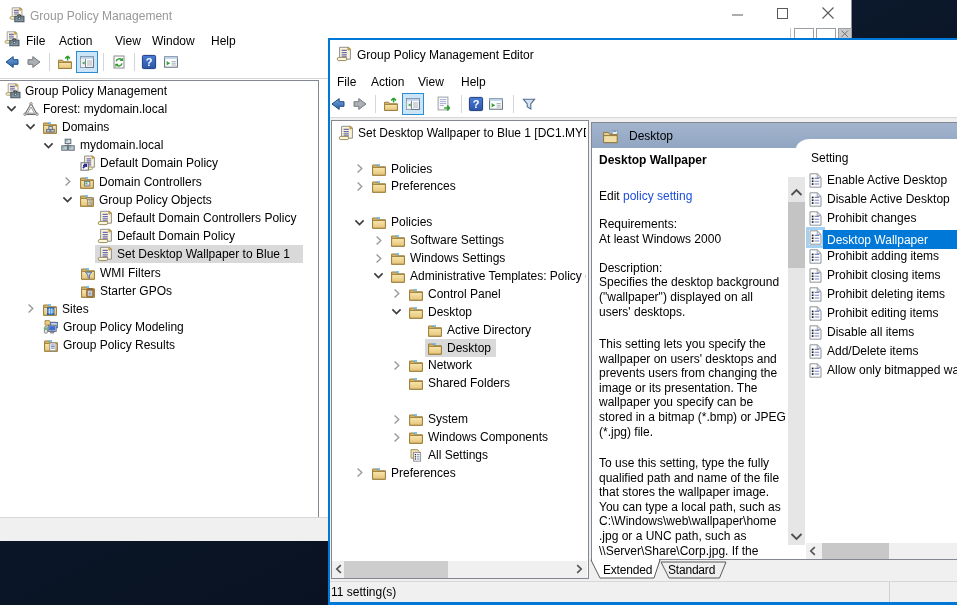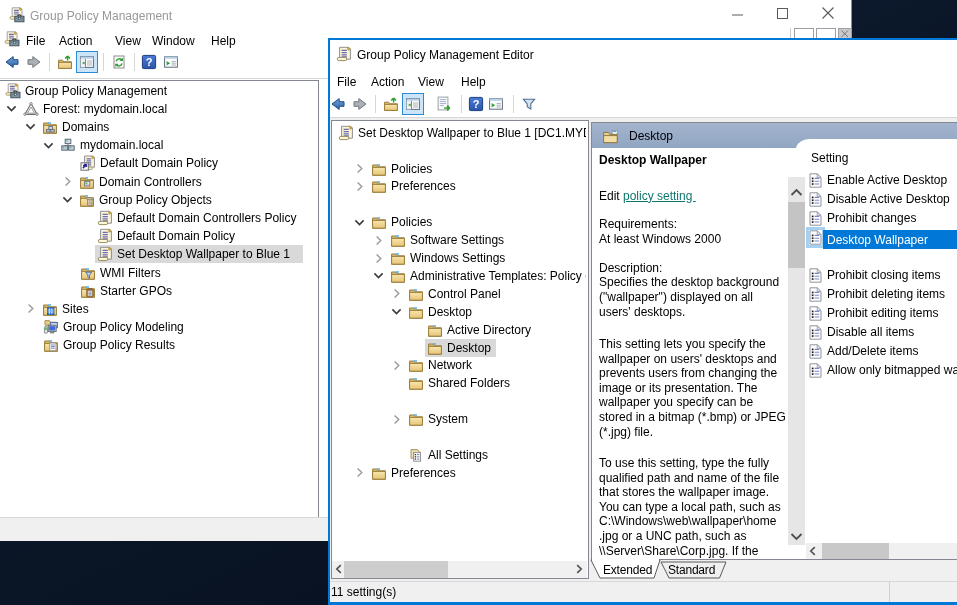--- a/index.html
+++ b/index.html
@@ -559,20 +559,29 @@
     </div>
  <div class="tr" style="left:59px;top:289.1px">
       <svg class="cv" width="11" height="11">
         <use href="#cv-c"></use>
       </svg>
       <svg class="ic" style="margin-left:6px" width="16" height="16">
         <use href="#fo"></use>
       </svg>
       <span class="lb">System</span>
     </div>
+ <div class="tr" style="left:59px;top:307px">
+      <svg class="cv" width="11" height="11">
+        <use href="#cv-c"></use>
+      </svg>
+      <svg class="ic" style="margin-left:6px" width="16" height="16">
+        <use href="#fo"></use>
+      </svg>
+      <span class="lb">Windows Components</span>
+    </div>
  <div class="tr" style="left:76px;top:324.9px">
       <svg class="ic" width="16" height="16">
         <use href="#as"></use>
       </svg>
       <span class="lb">All Settings</span>
     </div>
  <div class="tr" style="left:22px;top:342.8px">
       <svg class="cv" width="11" height="11">
         <use href="#cv-c"></use>
       </svg>
@@ -595,21 +604,21 @@
 <div class="ab" style="left:591px;top:122px;width:366px;height:438px;background:#fff;border-top:1px solid #828790;border-left:1px solid #828790;border-bottom:1px solid #828790"></div>
 <div class="ab" style="left:592px;top:123px;width:365px;height:25px;background:linear-gradient(#a3b4cd,#91a6c2)"></div>
 <svg class="ab" style="left:603px;top:130px" width="15" height="14">
     <use href="#bf"></use>
   </svg>
 <div class="ab" style="left:629px;top:129px">Desktop</div>
 
 <div class="ab" style="left:796px;top:139px;width:161px;height:420px;background:#fff;border-top-left-radius:14px 10px"></div>
 
 <div class="ab" style="left:599px;top:153px;width:190px;font-weight:bold">Desktop Wallpaper</div>
-<div class="ab desc" style="left:599px;top:188.6px">Edit <span style="color:#0f766e;text-decoration:underline">policy setting&nbsp;</span></div>
+<div class="ab desc" style="left:599px;top:188.6px">Edit <span style="color:#1d4ed8;">policy setting&nbsp;</span></div>
 <div class="ab desc" style="left:599px;top:217.1px">Requirements:<br>At least Windows 2000</div>
 <div class="ab desc" style="left:599px;top:260.9px">Description:<br>Specifies the desktop background<br>("wallpaper") displayed on all<br>users' desktops.</div>
 <div class="ab desc" style="left:599px;top:337px">This setting lets you specify the<br>wallpaper on users' desktops and<br>prevents users from changing the<br>image or its presentation. The<br>wallpaper you specify can be<br>stored in a bitmap (*.bmp) or JPEG<br>(*.jpg) file.</div>
 <div class="ab desc" style="left:599px;top:456.1px;width:195px;height:102px;overflow:hidden">To use this setting, type the fully<br>qualified path and name of the file<br>that stores the wallpaper image.<br>You can type a local path, such as<br>C:\Windows\web\wallpaper\home<br>.jpg or a UNC path, such as<br>\\Server\Share\Corp.jpg. If the</div>
 
 <div class="ab" style="left:788px;top:177px;width:17px;height:368px;background:#e6e6e6"></div>
 <svg class="ab" style="left:790px;top:187px" width="13" height="12">
     <path d="M1.5 8 L6.5 3 L11.5 8" fill="none" stroke="#4f4f4f" stroke-width="1.8"></path>
   </svg>
 <div class="ab" style="left:788px;top:202px;width:17px;height:66px;background:#c4c4c4"></div>
@@ -635,20 +644,26 @@
       <svg class="ic" width="13" height="15">
         <use href="#se"></use>
       </svg>
       <span class="lb">Prohibit changes</span>
     </div>
  <div class="lrow" style="left:0;top:90px;width:152px">
       <svg class="ic" width="13" height="15" style="outline:3px solid rgba(0,120,215,.35);outline-offset:0px">
         <use href="#se"></use>
       </svg>
       <span class="lb" style="background:#0078d7;color:#fff;margin-left:1px;padding:3px 200px 4px 4px">Desktop Wallpaper</span>
+    </div>
+ <div class="lrow" style="left:0;top:109px">
+      <svg class="ic" width="13" height="15">
+        <use href="#se"></use>
+      </svg>
+      <span class="lb">Prohibit adding items</span>
     </div>
  <div class="lrow" style="left:0;top:128px">
       <svg class="ic" width="13" height="15">
         <use href="#se"></use>
       </svg>
       <span class="lb">Prohibit closing items</span>
     </div>
  <div class="lrow" style="left:0;top:147px">
       <svg class="ic" width="13" height="15">
         <use href="#se"></use>

